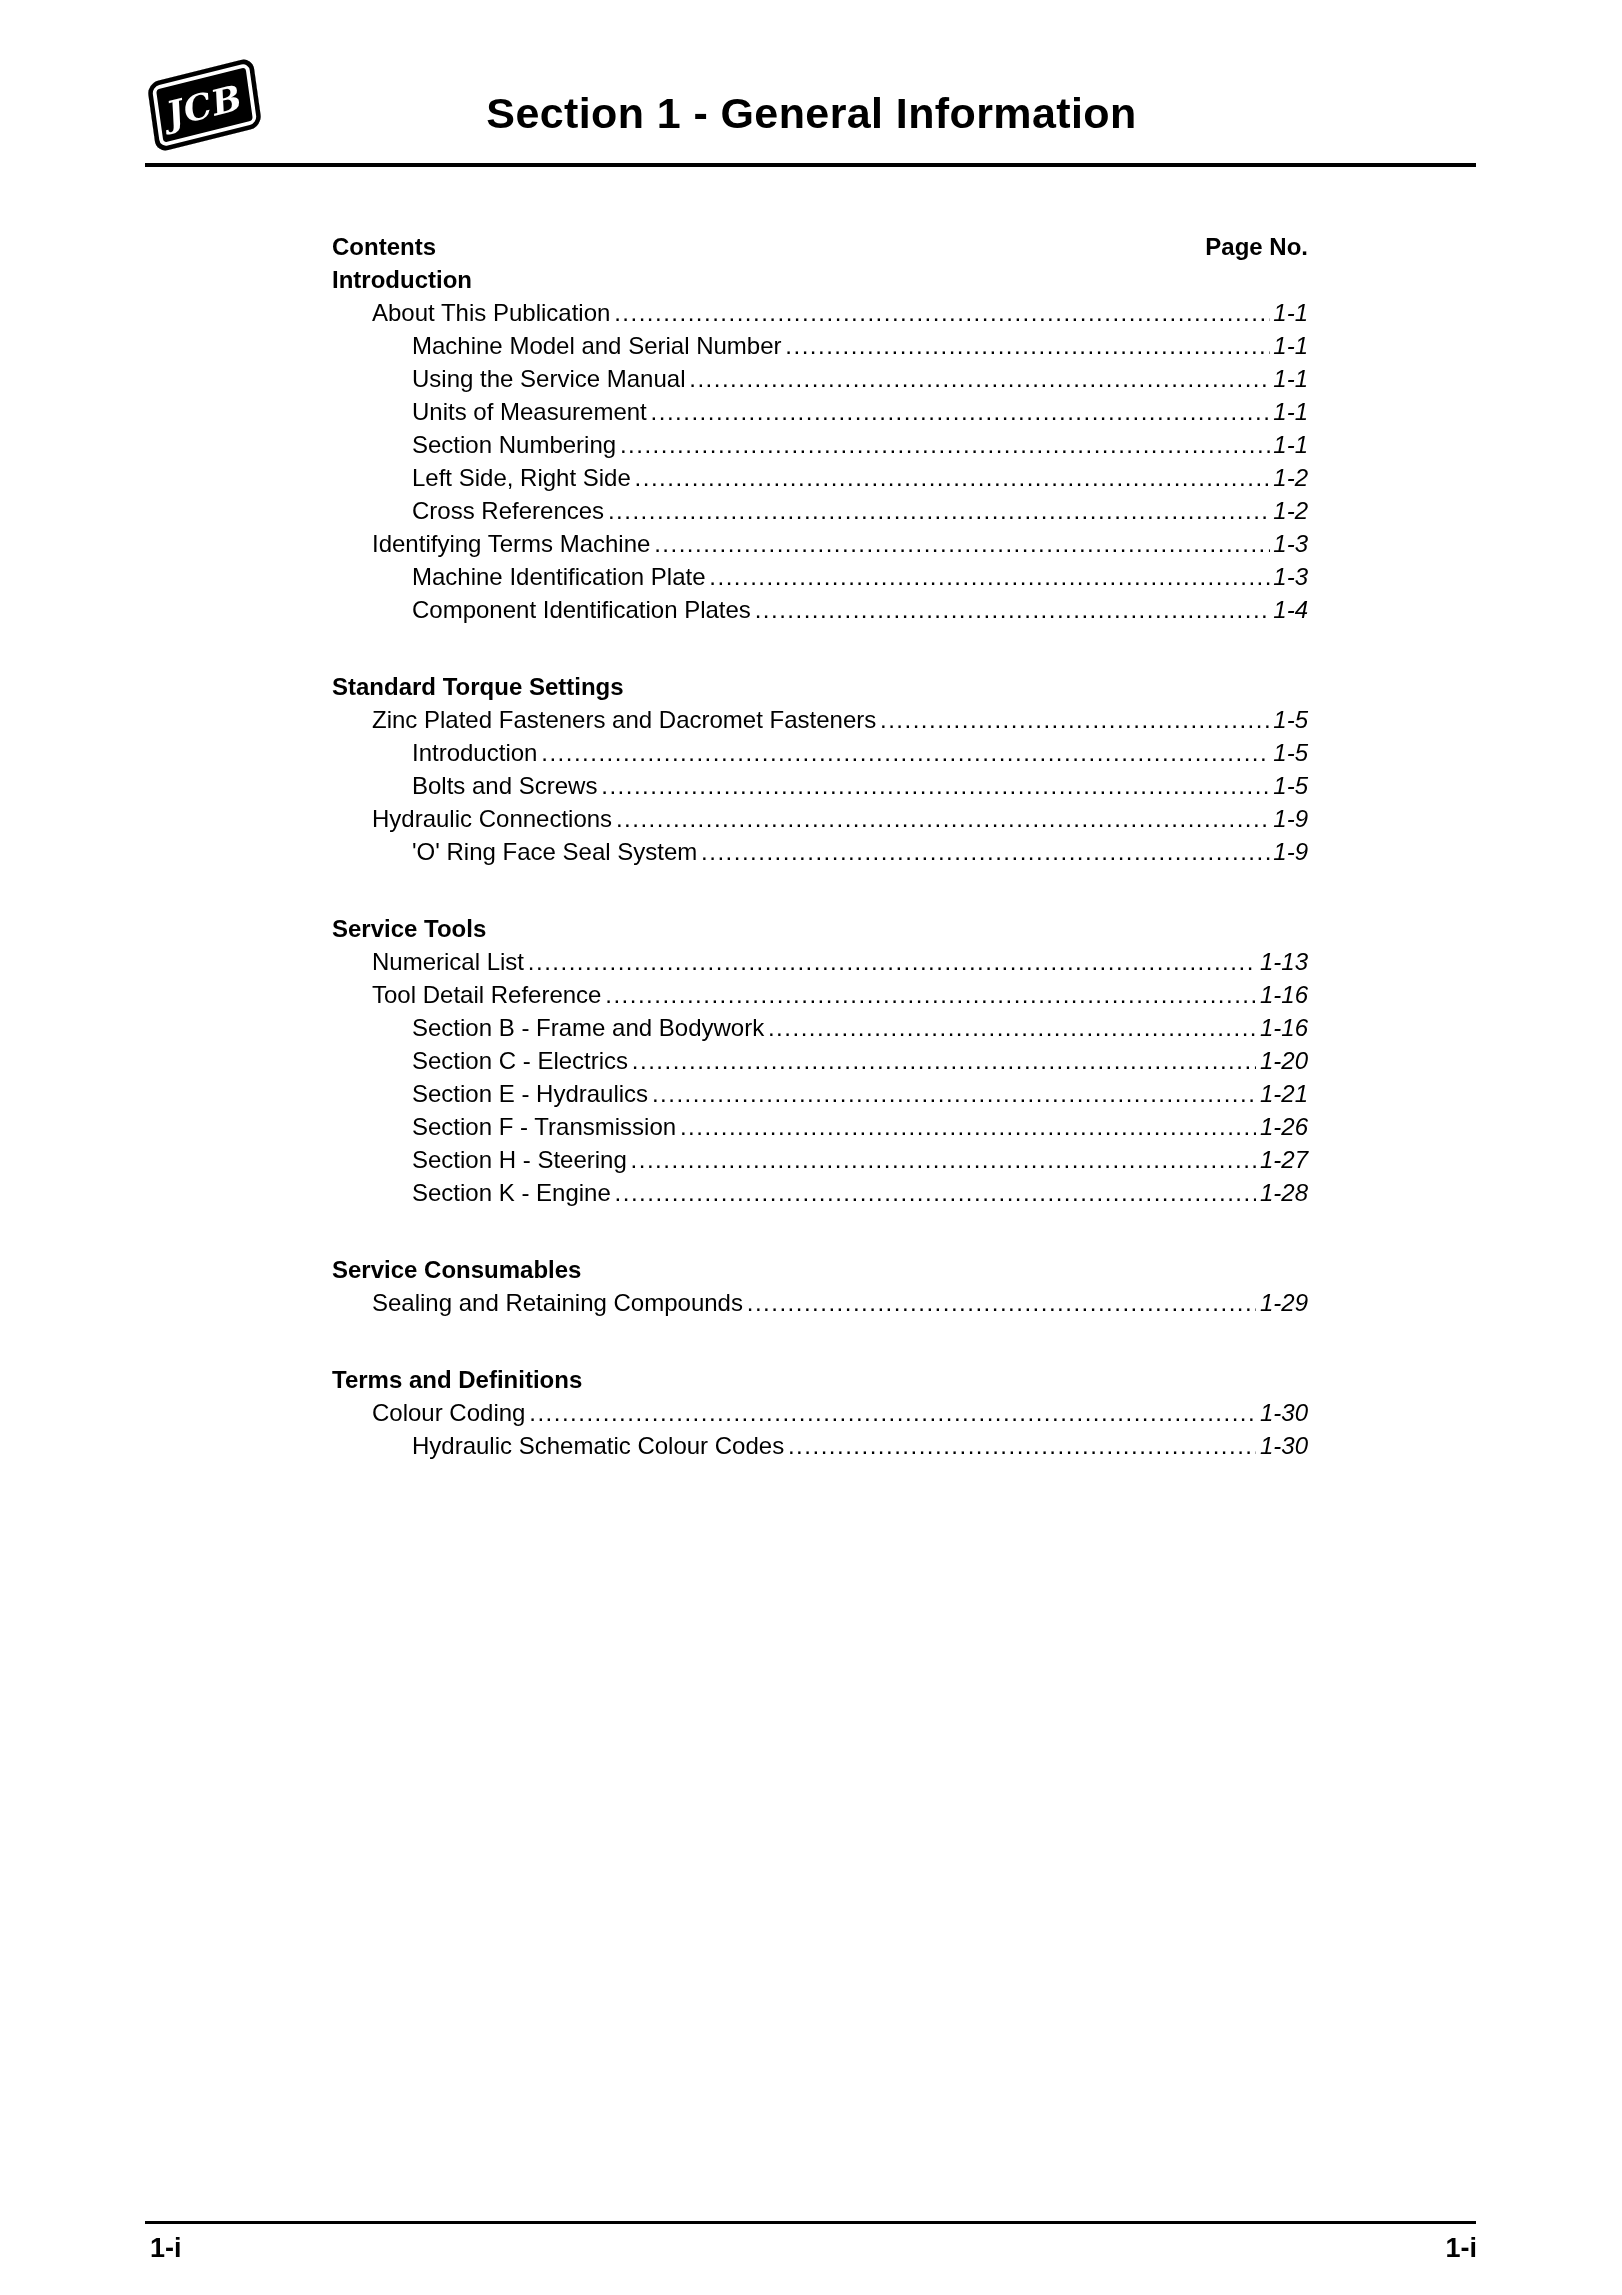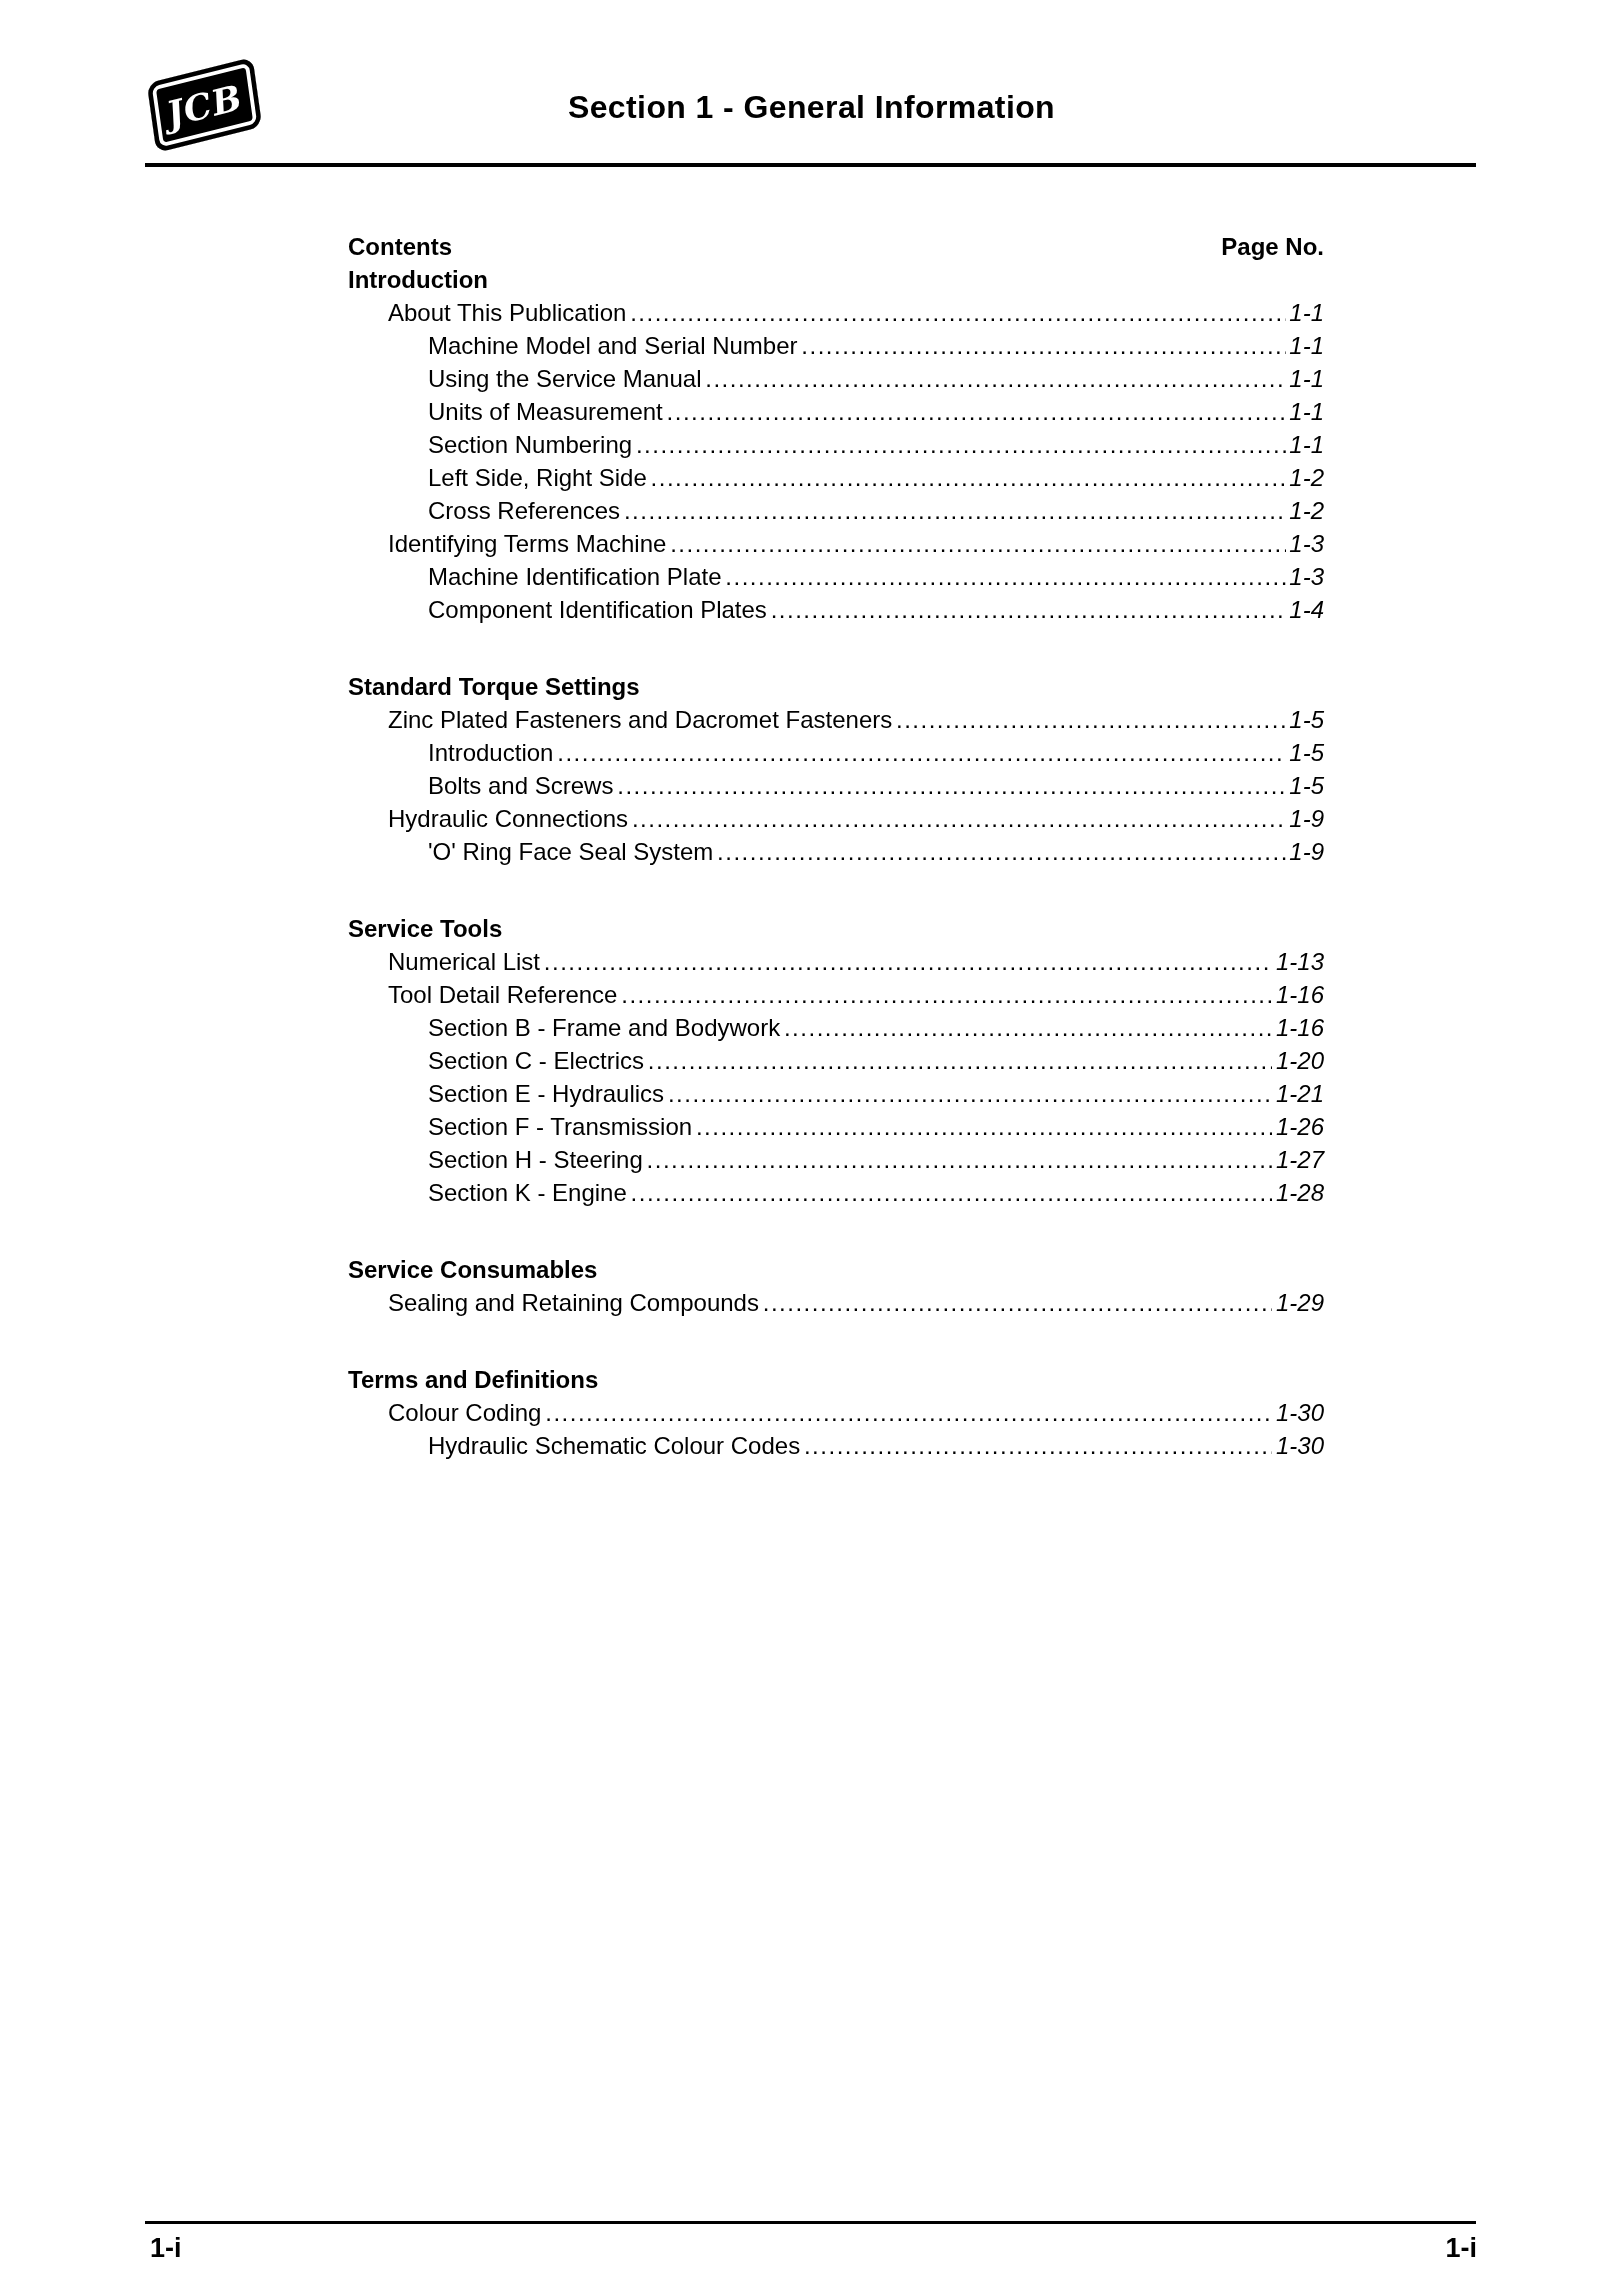--- a/index.html
+++ b/index.html
@@ -42,37 +42,37 @@
     letter-spacing: 0.8px;
     transform: skewX(6deg);
     font-family: "DejaVu Serif", serif;
   }
   .page-title {
     position: absolute;
     top: 89px;
     left: 0;
     width: 100%;
     text-align: center;
-    font-size: 32px;
+    font-size: 43px;
     font-weight: bold;
     letter-spacing: 0.4px;
   }
   .header-rule {
     position: absolute;
     top: 163px;
     left: 145px;
     width: 1331px;
     height: 3.8px;
     background: #000;
   }
 
   
   .toc {
     position: absolute;
-    left: 348px;
+    left: 332px;
     top: 230px;
     width: 976px;
     font-size: 24px;
     line-height: 33px;
   }
   .toc-header {
     display: flex;
     justify-content: space-between;
     font-weight: bold;
   }

